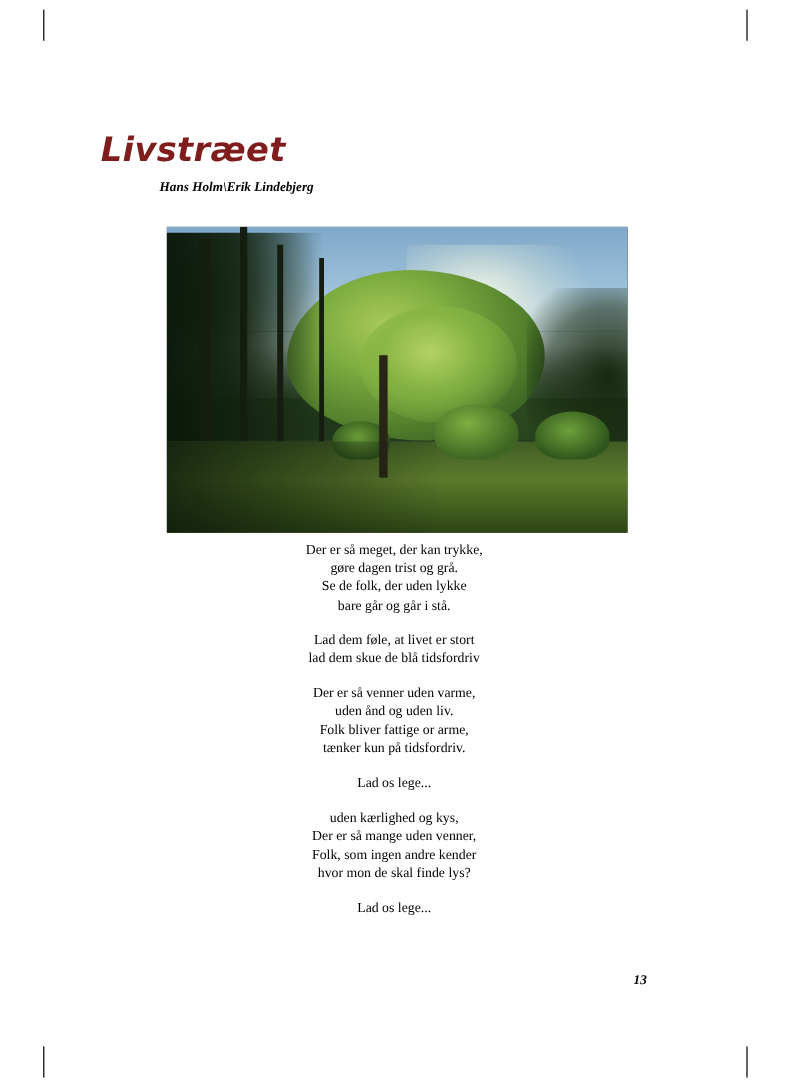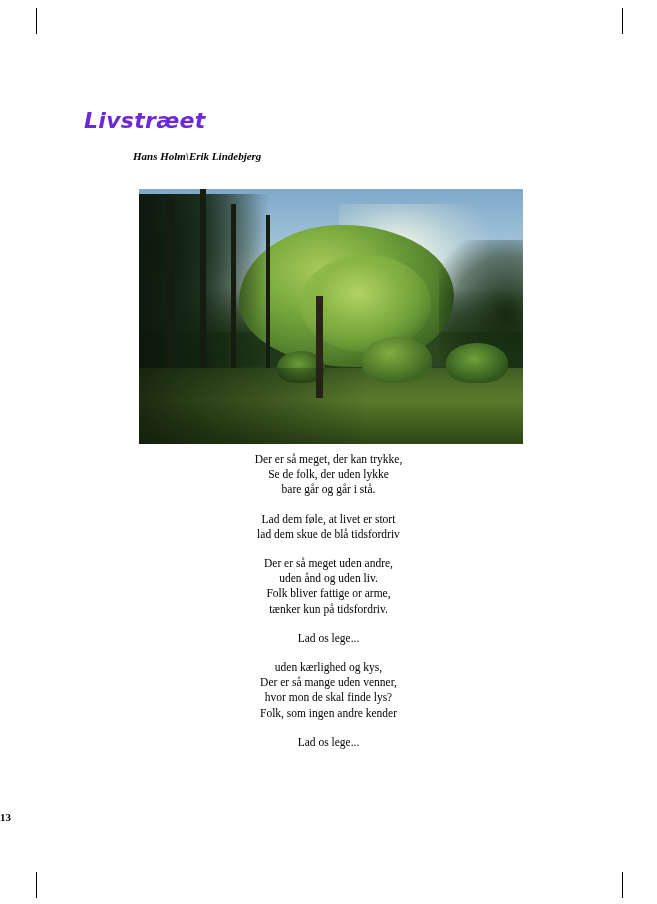--- a/index.html
+++ b/index.html
@@ -36,23 +36,23 @@
     height: 904px;
   }
 
   .title {
     position: absolute;
     left: 84px;
     top: 108px;
     font-family: "DejaVu Sans", sans-serif;
     font-style: italic;
     font-weight: bold;
-    font-size: 22px;
+    font-size: 28px;
     letter-spacing: 0.3px;
-    color: #6d28d9;
+    color: #7f1d1d;
   }
 
   .byline {
     position: absolute;
     left: 85px;
     top: 150px;
     font-family: "Liberation Serif", serif;
     font-style: italic;
     font-weight: bold;
     font-size: 11px;
@@ -166,25 +166,26 @@
     line-height: 15.2px;
     color: #000;
   }
   .stanza { margin: 0 0 14px 0; }
   .stanza .line { display: block; white-space: pre; }
 
   .page-number {
     position: absolute;
     left: 0;
     top: 811px;
-    width: 598px;
-    text-align: left;
+    width: 539px;
+    text-align: right;
     font-family: "Liberation Serif", serif;
     font-size: 11px;
     font-weight: bold;
+    font-style: italic;
   }
 </style>
 </head>
 <body>
 
 <div class="page">
 
   <div class="crop v crop-tl-v"></div>
   <div class="crop v crop-tr-v"></div>
   <div class="crop v crop-bl-v"></div>
@@ -209,41 +210,42 @@
     <div class="bush b3"></div>
     <div class="bush b1"></div>
     <div class="bush b2"></div>
     <div class="trunk t4"></div>
     <div class="ground-shadow"></div>
   </div>
 
   <div class="lyrics" id="lyrics">
       <p class="stanza">
         <span class="line">Der er så meget, der kan trykke,</span>
+        <span class="line">gøre dagen trist og grå.</span>
         <span class="line">Se de folk, der uden lykke</span>
         <span class="line">bare går og går i stå.</span>
       </p>
       <p class="stanza">
         <span class="line">Lad dem føle, at livet er stort</span>
         <span class="line">lad dem skue de blå tidsfordriv</span>
       </p>
       <p class="stanza">
-        <span class="line">Der er så meget uden andre,</span>
+        <span class="line">Der er så venner uden varme,</span>
         <span class="line">uden ånd og uden liv.</span>
         <span class="line">Folk bliver fattige or arme,</span>
         <span class="line">tænker kun på tidsfordriv.</span>
       </p>
       <p class="stanza">
         <span class="line">Lad os lege...</span>
       </p>
       <p class="stanza">
         <span class="line">uden kærlighed og kys,</span>
         <span class="line">Der er så mange uden venner,</span>
+        <span class="line">Folk, som ingen andre kender</span>
         <span class="line">hvor mon de skal finde lys?</span>
-        <span class="line">Folk, som ingen andre kender</span>
       </p>
       <p class="stanza">
         <span class="line">Lad os lege...</span>
       </p>
     </div>
 
   <div class="page-number">13</div>
 </div>
 
 </body></html>

